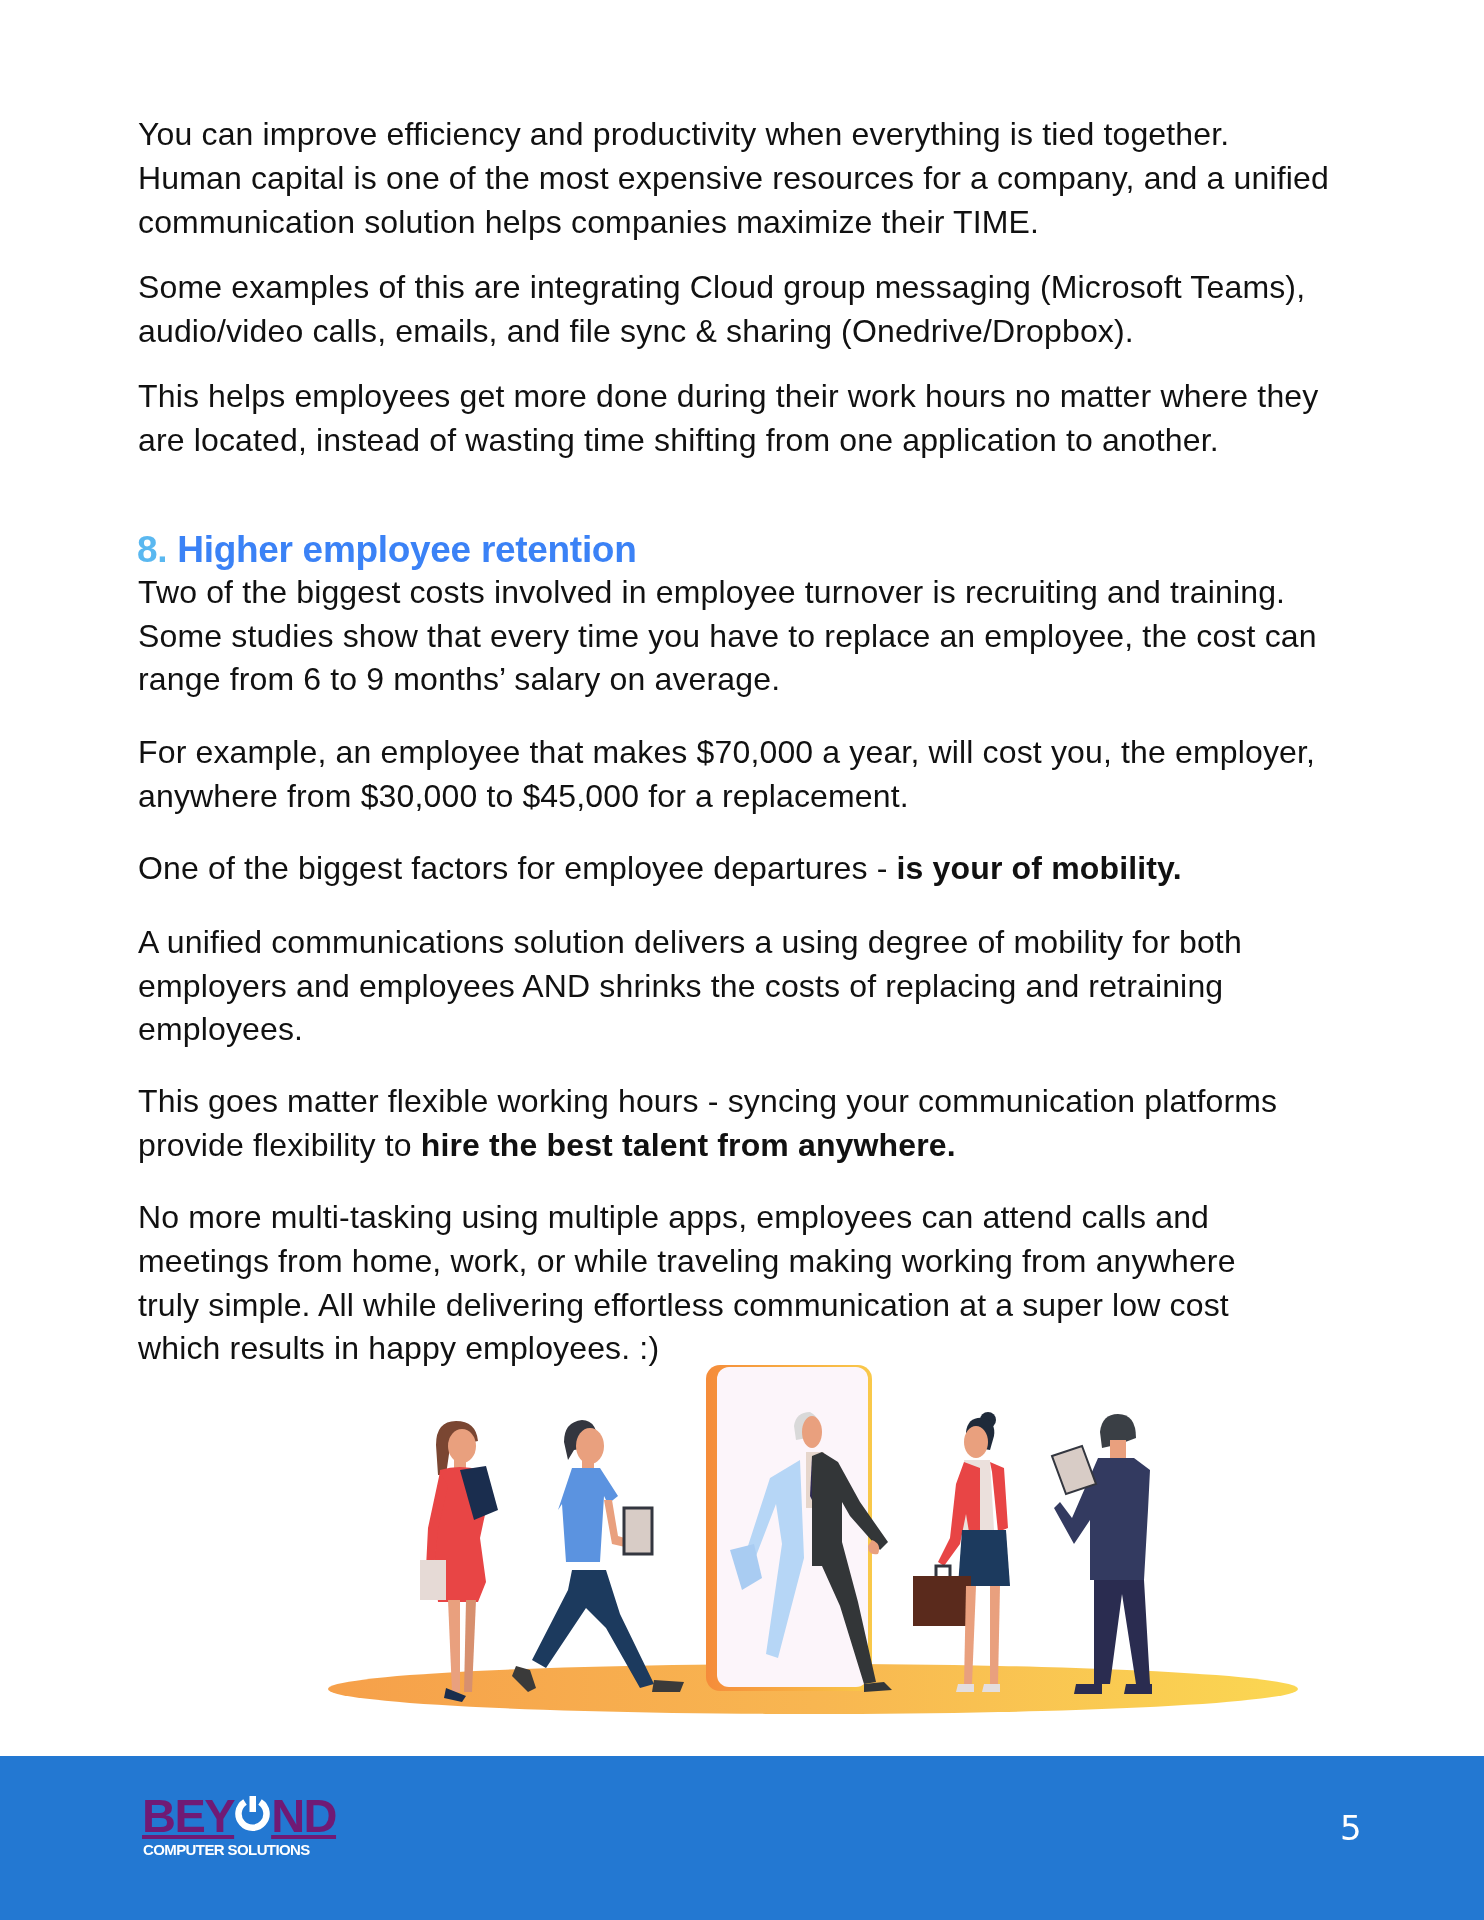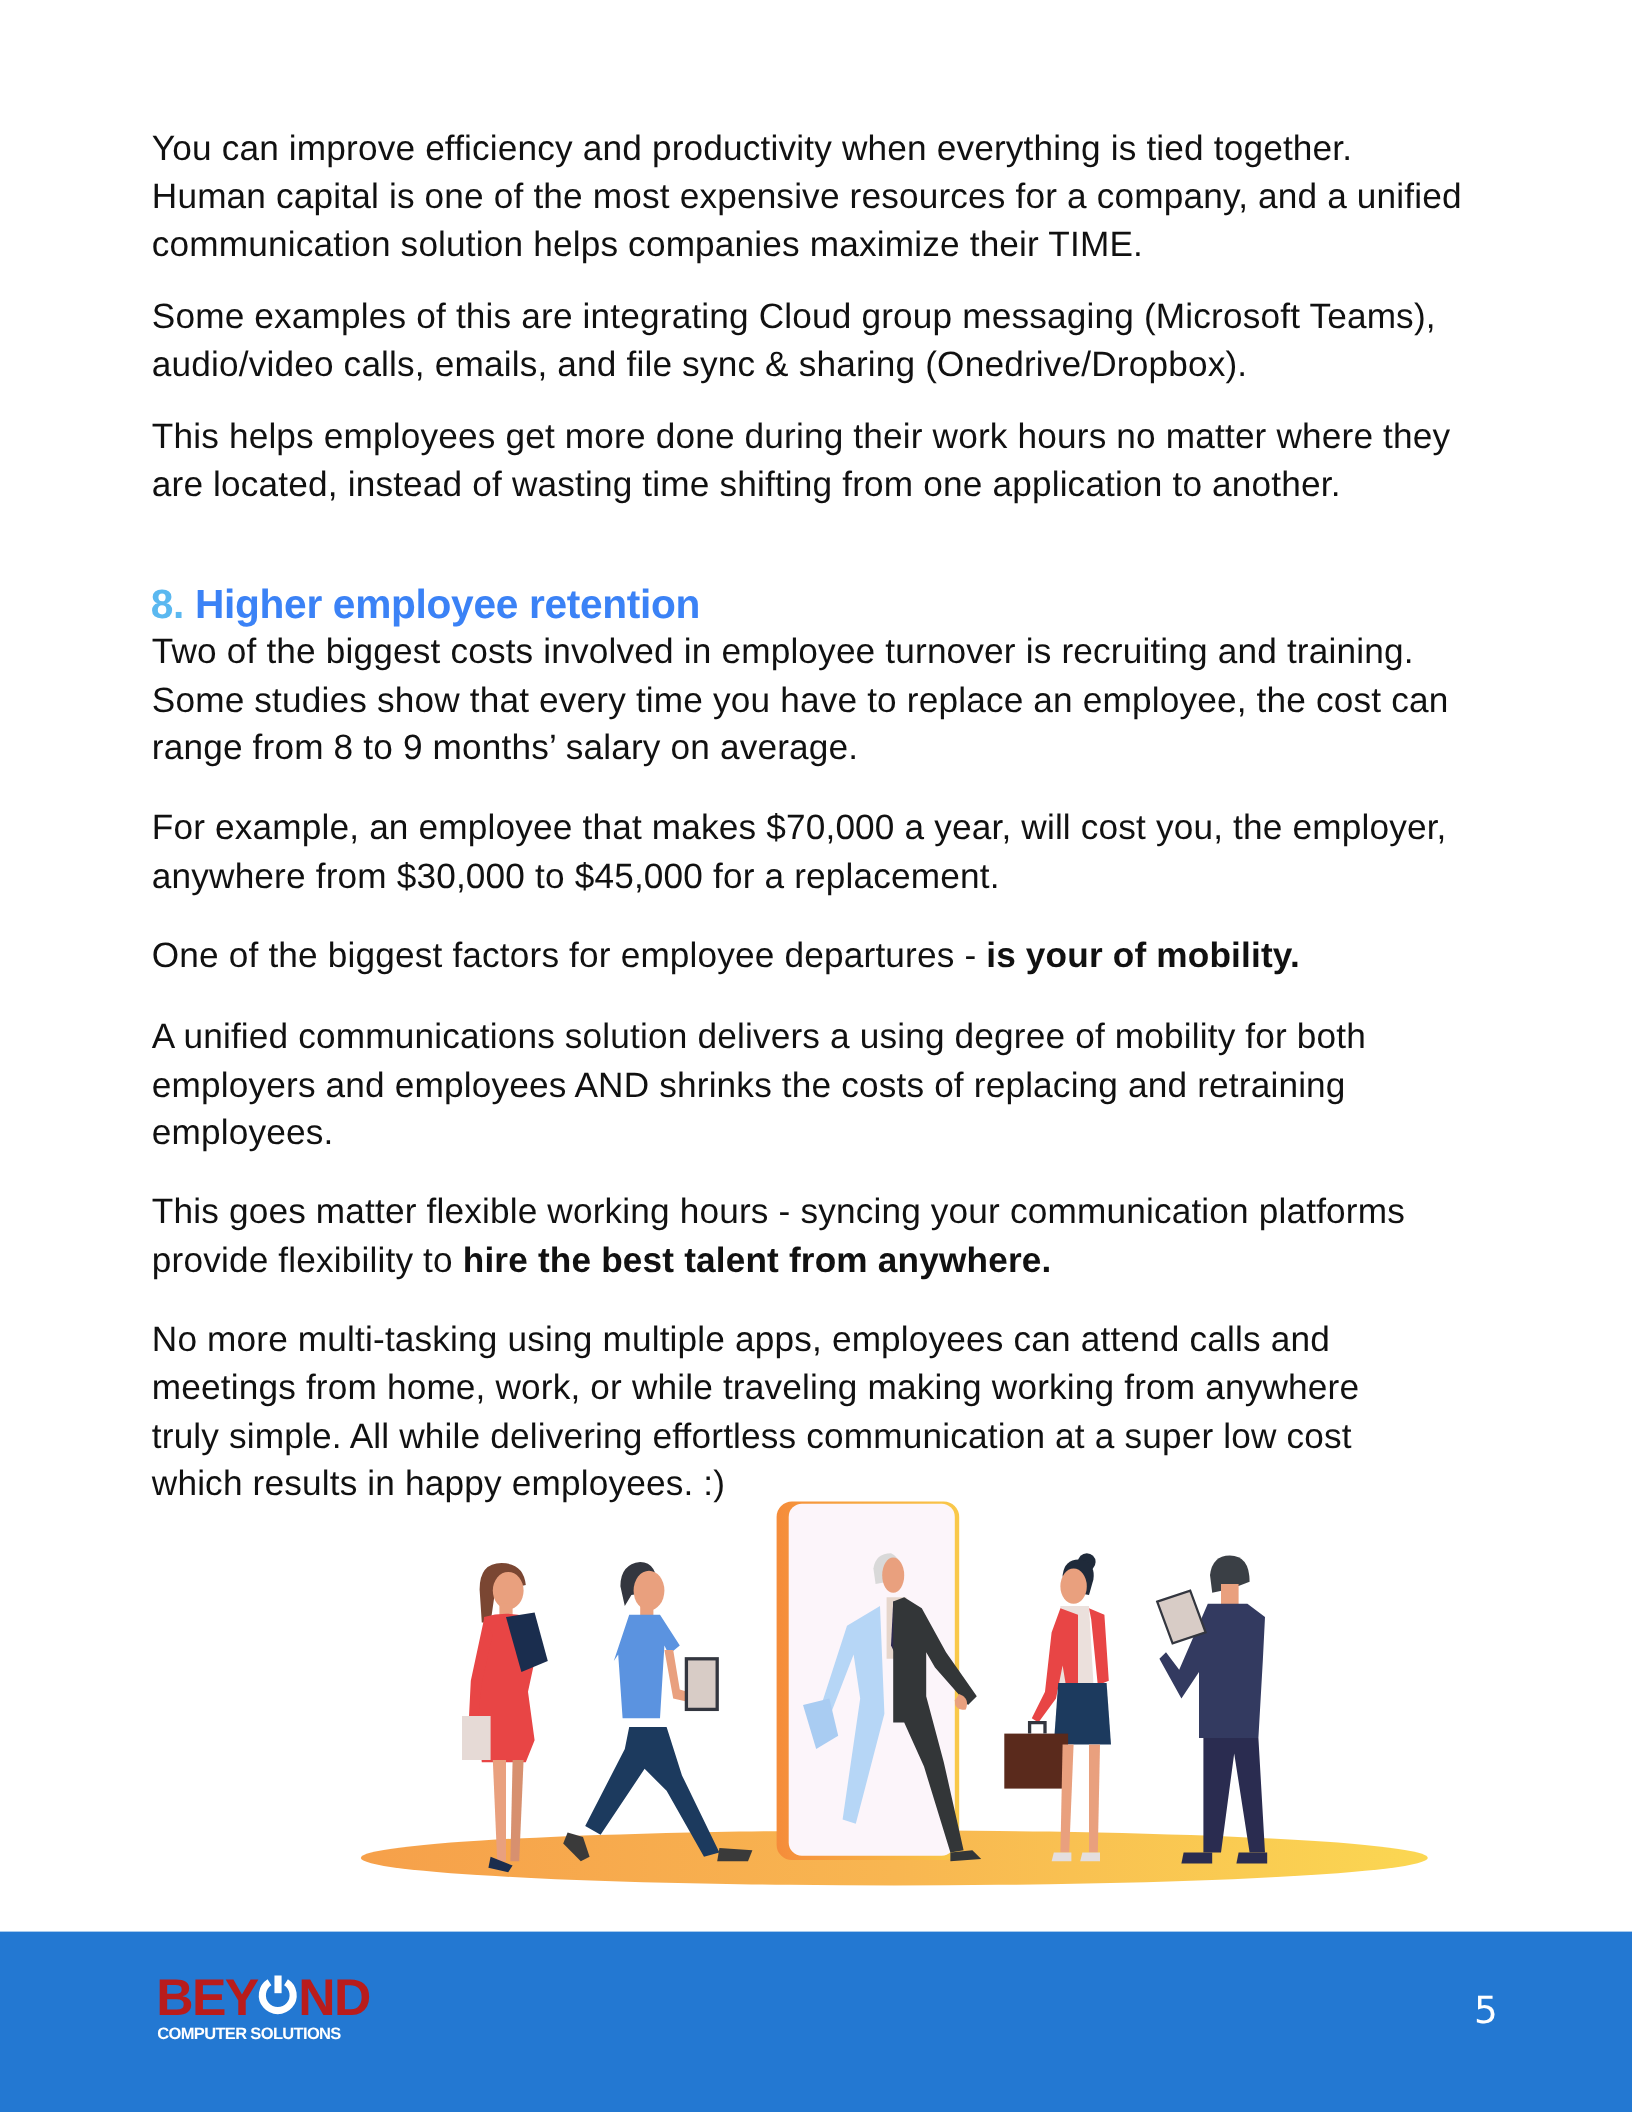--- a/index.html
+++ b/index.html
@@ -6,21 +6,21 @@
     body { width: 1484px; height: 1920px; position: relative; background: #ffffff; overflow: hidden;
            font-family: "Liberation Sans", "DejaVu Sans", sans-serif; color: #111111; }
     .line { position: absolute; left: 138px; font-size: 32px; line-height: 44px; white-space: nowrap; letter-spacing: 0.15px; }
     .line b { font-weight: bold; }
     .heading { position: absolute; left: 137px; top: 525px; font-size: 37px; font-weight: bold; line-height: 50px; white-space: nowrap; letter-spacing: -0.3px; }
     .heading .num { color: #5ab8f0; }
     .heading .title { color: #3b82f6; }
     #illustration { position: absolute; left: 0; top: 1340px; width: 1484px; height: 400px; }
     #footer { position: absolute; left: 0; top: 1756px; width: 1484px; height: 164px; background: #2378d2; }
     #logo { position: absolute; left: 142px; top: 1794px; width: 235px; height: 72px; }
-    #logo-word { position: absolute; left: 0; top: 0; font-size: 47px; font-weight: bold; color: #b91c1c; line-height: 44px; letter-spacing: -1.5px; white-space: nowrap; }
+    #logo-word { position: absolute; left: 0; top: 0; font-size: 47px; font-weight: bold; color: #701a75; line-height: 44px; letter-spacing: -1.5px; white-space: nowrap; text-decoration: underline; }
     #logo-sub { position: absolute; left: 1px; top: 45px; font-size: 15px; font-weight: bold; color: #ffffff; line-height: 22px; letter-spacing: -0.6px; white-space: nowrap; }
     #page-number { position: absolute; left: 1340px; top: 1808px; font-size: 34px; color: #ffffff; line-height: 40px; font-family: "DejaVu Sans", sans-serif; font-weight: normal; }
     .power-o { display: inline-block; position: relative; width: 37px; height: 36px; vertical-align: baseline; }
   </style>
 </head>
 <body>
 
 <div class="line" style="top:112px">You can improve efficiency and productivity when everything is tied together.</div>
 <div class="line" style="top:156px">Human capital is one of the most expensive resources for a company, and a unified</div>
 <div class="line" style="top:200px">communication solution helps companies maximize their TIME.</div>
@@ -31,21 +31,21 @@
 <div class="line" style="top:374px">This helps employees get more done during their work hours no matter where they</div>
 <div class="line" style="top:418px">are located, instead of wasting time shifting from one application to another.</div>
 
 <div class="heading">
   <span class="num">8.</span>
   <span class="title">Higher employee retention</span>
 </div>
 
 <div class="line" style="top:570px">Two of the biggest costs involved in employee turnover is recruiting and training.</div>
 <div class="line" style="top:614px">Some studies show that every time you have to replace an employee, the cost can</div>
-<div class="line" style="top:657px">range from 8 to 9 months’ salary on average.</div>
+<div class="line" style="top:657px">range from 6 to 9 months’ salary on average.</div>
 
 <div class="line" style="top:730px">For example, an employee that makes $70,000 a year, will cost you, the employer,</div>
 <div class="line" style="top:774px">anywhere from $30,000 to $45,000 for a replacement.</div>
 
 <div class="line" style="top:846px">
   <span>One of the biggest factors for employee departures - </span><b>is your of mobility.</b>
 </div>
 
 <div class="line" style="top:920px">A unified communications solution delivers a using degree of mobility for both</div>
 <div class="line" style="top:964px">employers and employees AND shrinks the costs of replacing and retraining</div>

